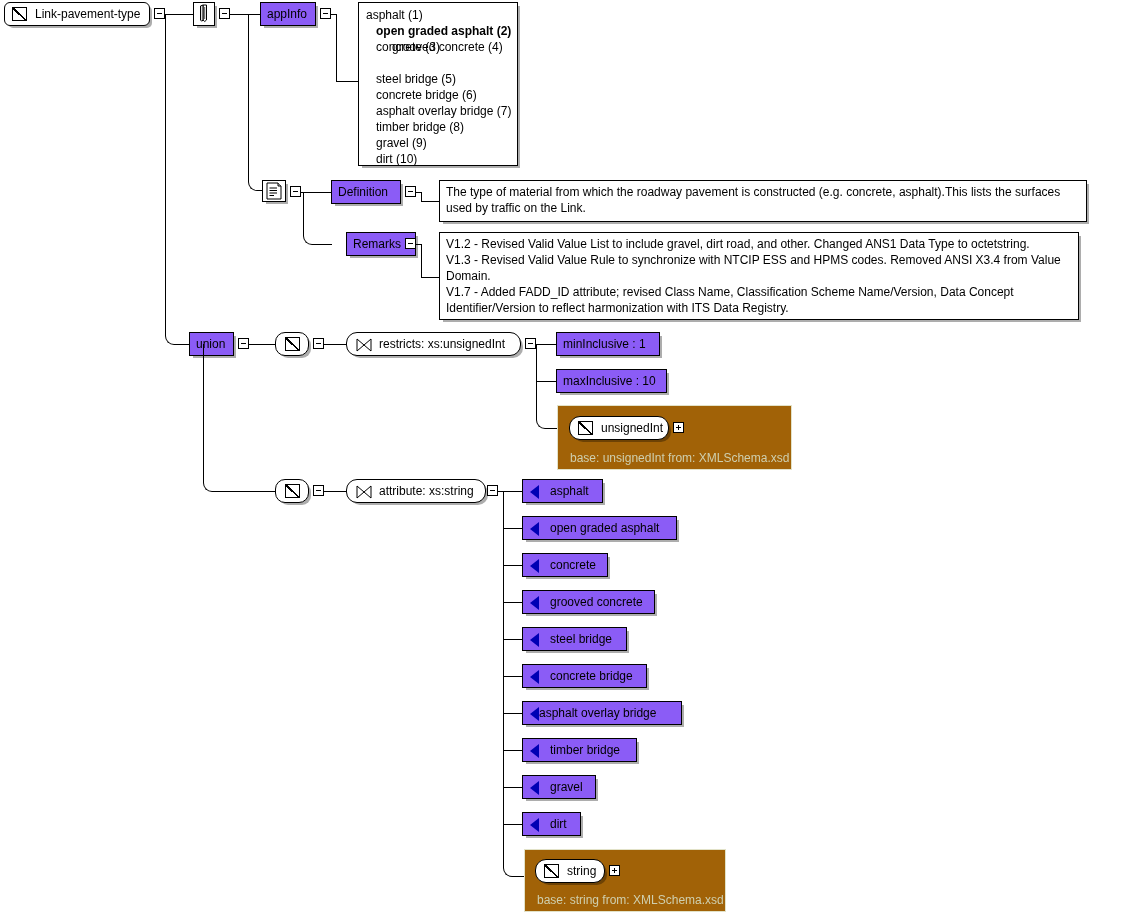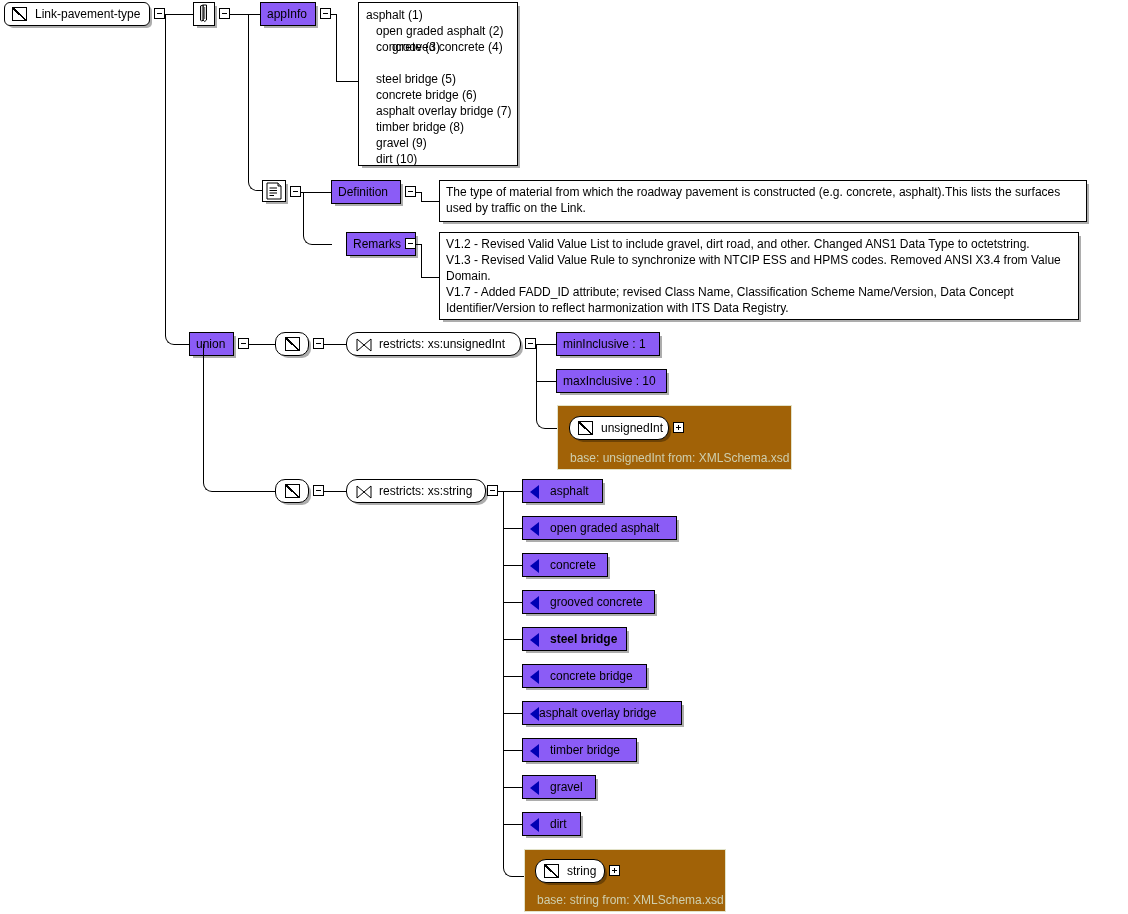--- a/index.html
+++ b/index.html
@@ -111,21 +111,21 @@
     <span class="lbl">appInfo</span>
   </div>
   <div class="expander" style="left:320px;top:8px;"></div>
 
   <div class="hline" style="left:331px;top:14px;width:6px;"></div>
   <div class="vline" style="left:336px;top:14px;height:68px;"></div>
   <div class="hline" style="left:336px;top:81px;width:22px;"></div>
 
   <div class="listbox" style="left:358px;top:2px;width:160px;height:164px;">
     <span class="li first" style="top:4px;">asphalt (1)</span>
-    <span class="li" style="top:20px;">open graded asphalt (2)</span>
+    <span class="li" style="top:20px;font-weight:bold;">open graded asphalt (2)</span>
     <span class="li" style="top:36px;">concrete (3)</span>
     <span class="li" style="top:36px;margin-left:16px;">grooved concrete (4)</span>
     <span class="li" style="top:68px;">steel bridge (5)</span>
     <span class="li" style="top:84px;">concrete bridge (6)</span>
     <span class="li" style="top:100px;">asphalt overlay bridge (7)</span>
     <span class="li" style="top:116px;">timber bridge (8)</span>
     <span class="li" style="top:132px;">gravel (9)</span>
     <span class="li" style="top:148px;">dirt (10)</span>
   </div>
 
@@ -224,21 +224,21 @@
   </div>
   <div class="expander" style="left:313px;top:485px;"></div>
   <div class="hline" style="left:324px;top:491px;width:22px;"></div>
 
   <div class="capsule" style="left:346px;top:479px;width:140px;height:24px;">
     <span class="bowtie" style="left:9px;top:5px;">
       <svg width="16" height="14" viewBox="0 0 16 14">
         <path d="M1 1 L15 13 M15 1 L1 13 M1 1 L1 13 M15 1 L15 13" stroke="#000" stroke-width="1" fill="none"></path>
       </svg>
     </span>
-    <span class="lbl" style="left:32px;">restricts: xs:string</span>
+    <span class="lbl" style="left:32px;">attribute: xs:string</span>
   </div>
   <div class="expander" style="left:487px;top:485px;"></div>
 
   <div class="hline" style="left:498px;top:491px;width:24px;"></div>
   <div class="vline" style="left:503px;top:491px;height:374px;"></div>
   <div class="hline" style="left:503px;top:528px;width:19px;"></div>
   <div class="hline" style="left:503px;top:565px;width:19px;"></div>
   <div class="hline" style="left:503px;top:602px;width:19px;"></div>
   <div class="hline" style="left:503px;top:639px;width:19px;"></div>
   <div class="hline" style="left:503px;top:676px;width:19px;"></div>
@@ -259,21 +259,21 @@
   <div class="box" style="left:522px;top:553px;width:86px;height:24px;">
     <span class="enum-tri" style="left:7px;top:5px;"></span>
     <span class="lbl" style="left:27px;">concrete</span>
   </div>
   <div class="box" style="left:522px;top:590px;width:133px;height:24px;">
     <span class="enum-tri" style="left:7px;top:5px;"></span>
     <span class="lbl" style="left:27px;">grooved concrete</span>
   </div>
   <div class="box" style="left:522px;top:627px;width:105px;height:24px;">
     <span class="enum-tri" style="left:7px;top:5px;"></span>
-    <span class="lbl" style="left:27px;font-weight:bold;">steel bridge</span>
+    <span class="lbl" style="left:27px;">steel bridge</span>
   </div>
   <div class="box" style="left:522px;top:664px;width:125px;height:24px;">
     <span class="enum-tri" style="left:7px;top:5px;"></span>
     <span class="lbl" style="left:27px;">concrete bridge</span>
   </div>
   <div class="box" style="left:522px;top:701px;width:160px;height:24px;">
     <span class="enum-tri" style="left:7px;top:5px;"></span>
     <span class="lbl" style="left:16px;">asphalt overlay bridge</span>
   </div>
   <div class="box" style="left:522px;top:738px;width:115px;height:24px;">

